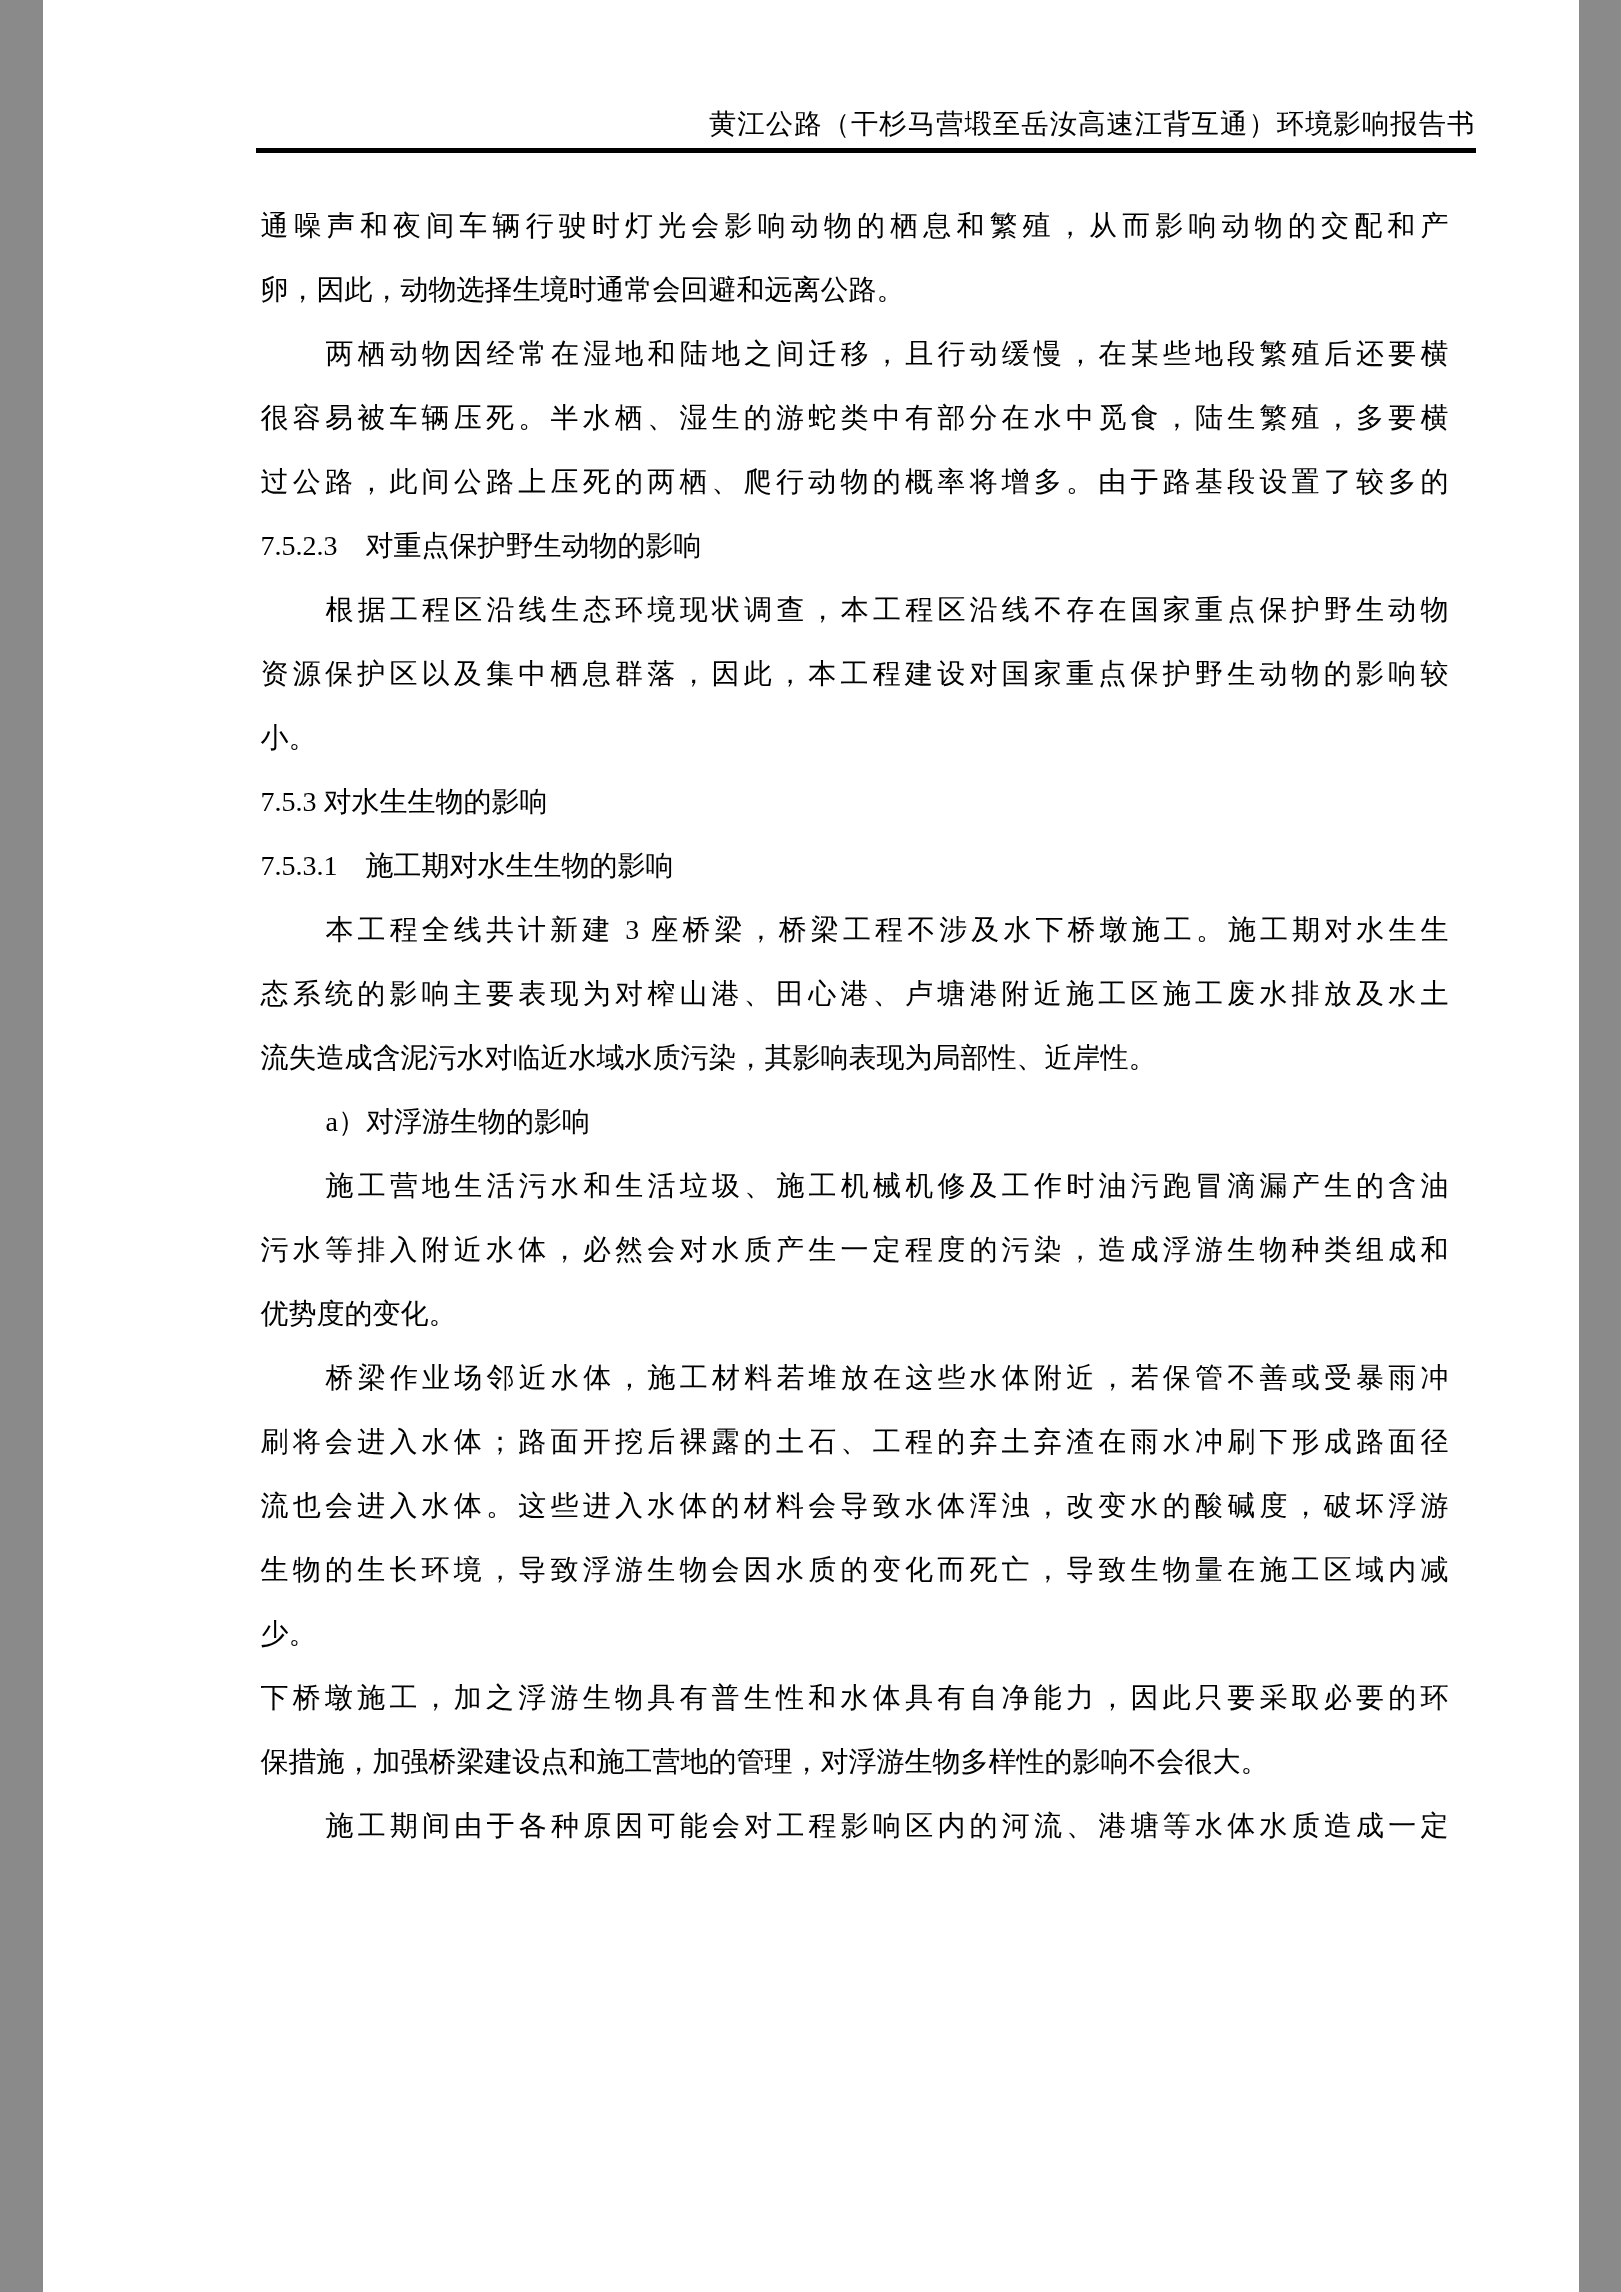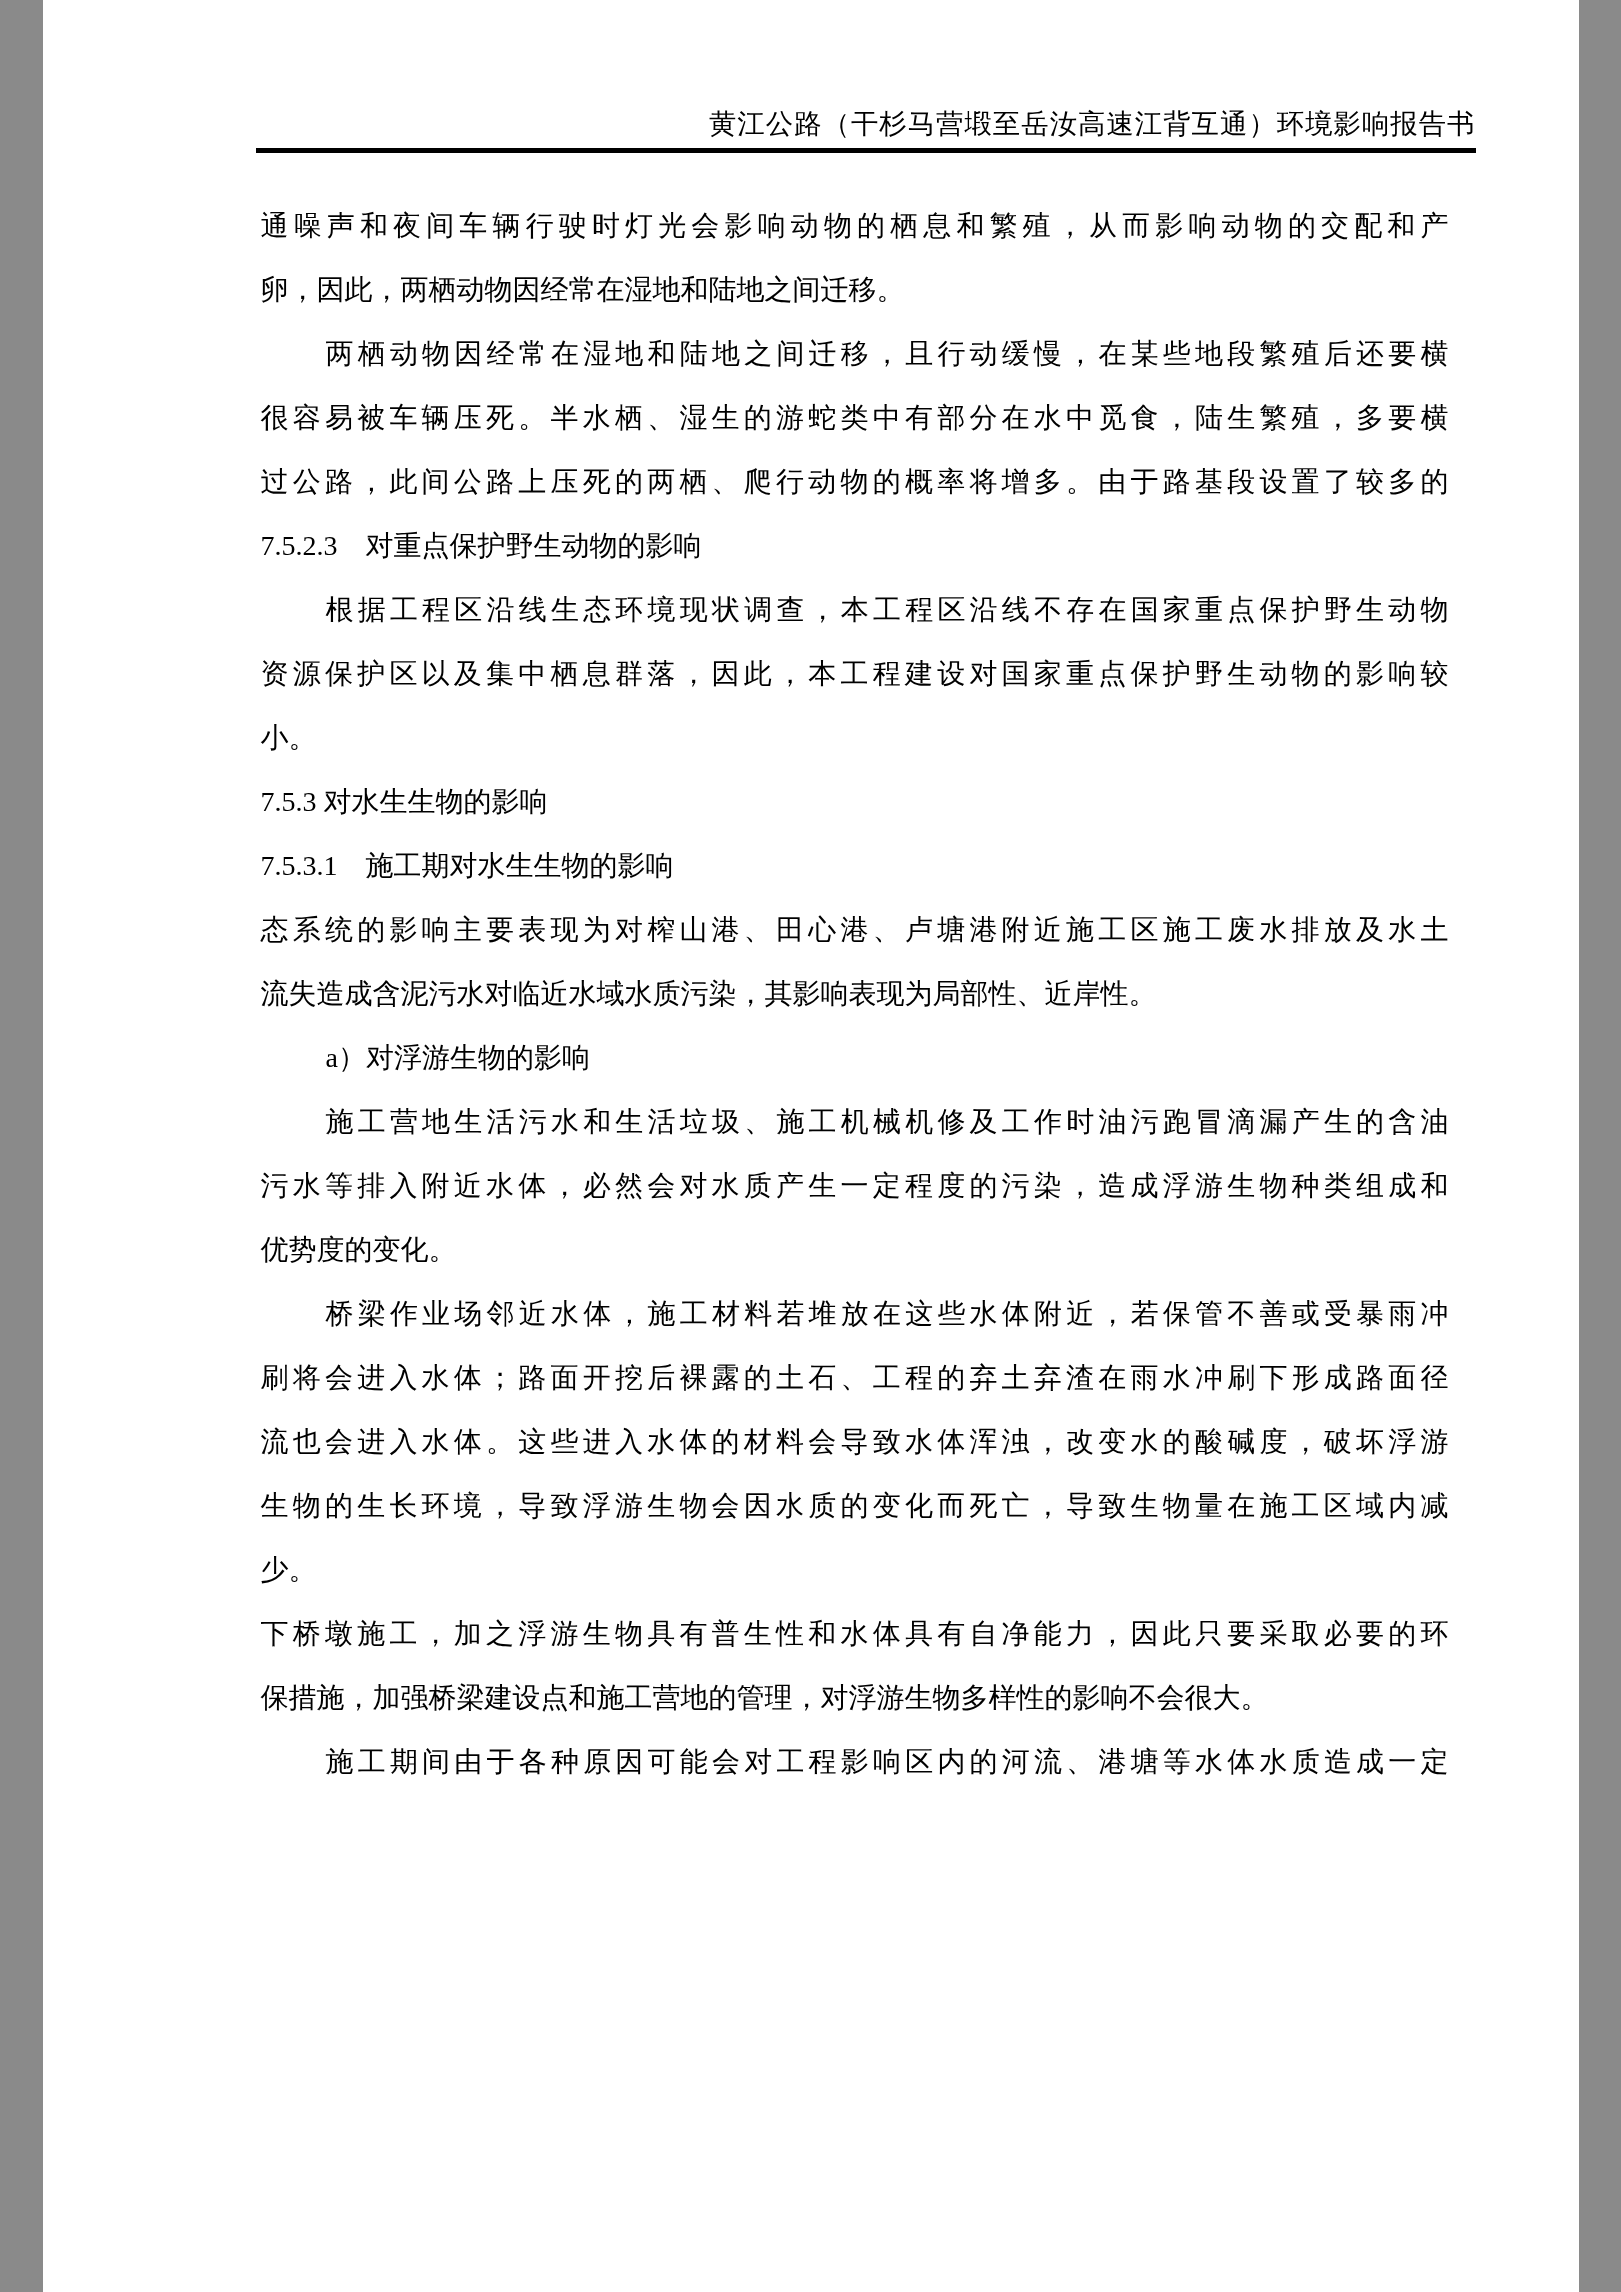--- a/index.html
+++ b/index.html
@@ -73,30 +73,31 @@
 <body>
 
 <div class="page">
   <header>
     <div class="header-title">黄江公路（干杉马营塅至岳汝高速江背互通）环境影响报告书</div>
     <div class="header-rule"></div>
   </header>
 
   <main class="body-area" id="body-lines">
       <div class="line full">通噪声和夜间车辆行驶时灯光会影响动物的栖息和繁殖，从而影响动物的交配和产</div>
-      <div class="line">卵，因此，两栖动物因经常在湿地和陆地之间迁移。</div>
+      <div class="line">卵，因此，动物选择生境时通常会回避和远离公路。</div>
       <div class="line indent full">两栖动物因经常在湿地和陆地之间迁移，且行动缓慢，在某些地段繁殖后还要横</div>
       <div class="line full">很容易被车辆压死。半水栖、湿生的游蛇类中有部分在水中觅食，陆生繁殖，多要横</div>
       <div class="line full">过公路，此间公路上压死的两栖、爬行动物的概率将增多。由于路基段设置了较多的</div>
       <div class="line">7.5.2.3　对重点保护野生动物的影响</div>
       <div class="line indent full">根据工程区沿线生态环境现状调查，本工程区沿线不存在国家重点保护野生动物</div>
       <div class="line full">资源保护区以及集中栖息群落，因此，本工程建设对国家重点保护野生动物的影响较</div>
       <div class="line">小。</div>
       <div class="line">7.5.3 对水生生物的影响</div>
       <div class="line">7.5.3.1　施工期对水生生物的影响</div>
+      <div class="line indent full">本工程全线共计新建 3 座桥梁，桥梁工程不涉及水下桥墩施工。施工期对水生生</div>
       <div class="line full">态系统的影响主要表现为对榨山港、田心港、卢塘港附近施工区施工废水排放及水土</div>
       <div class="line">流失造成含泥污水对临近水域水质污染，其影响表现为局部性、近岸性。</div>
       <div class="line indent">a）对浮游生物的影响</div>
       <div class="line indent full">施工营地生活污水和生活垃圾、施工机械机修及工作时油污跑冒滴漏产生的含油</div>
       <div class="line full">污水等排入附近水体，必然会对水质产生一定程度的污染，造成浮游生物种类组成和</div>
       <div class="line">优势度的变化。</div>
       <div class="line indent full">桥梁作业场邻近水体，施工材料若堆放在这些水体附近，若保管不善或受暴雨冲</div>
       <div class="line full">刷将会进入水体；路面开挖后裸露的土石、工程的弃土弃渣在雨水冲刷下形成路面径</div>
       <div class="line full">流也会进入水体。这些进入水体的材料会导致水体浑浊，改变水的酸碱度，破坏浮游</div>
       <div class="line full">生物的生长环境，导致浮游生物会因水质的变化而死亡，导致生物量在施工区域内减</div>

